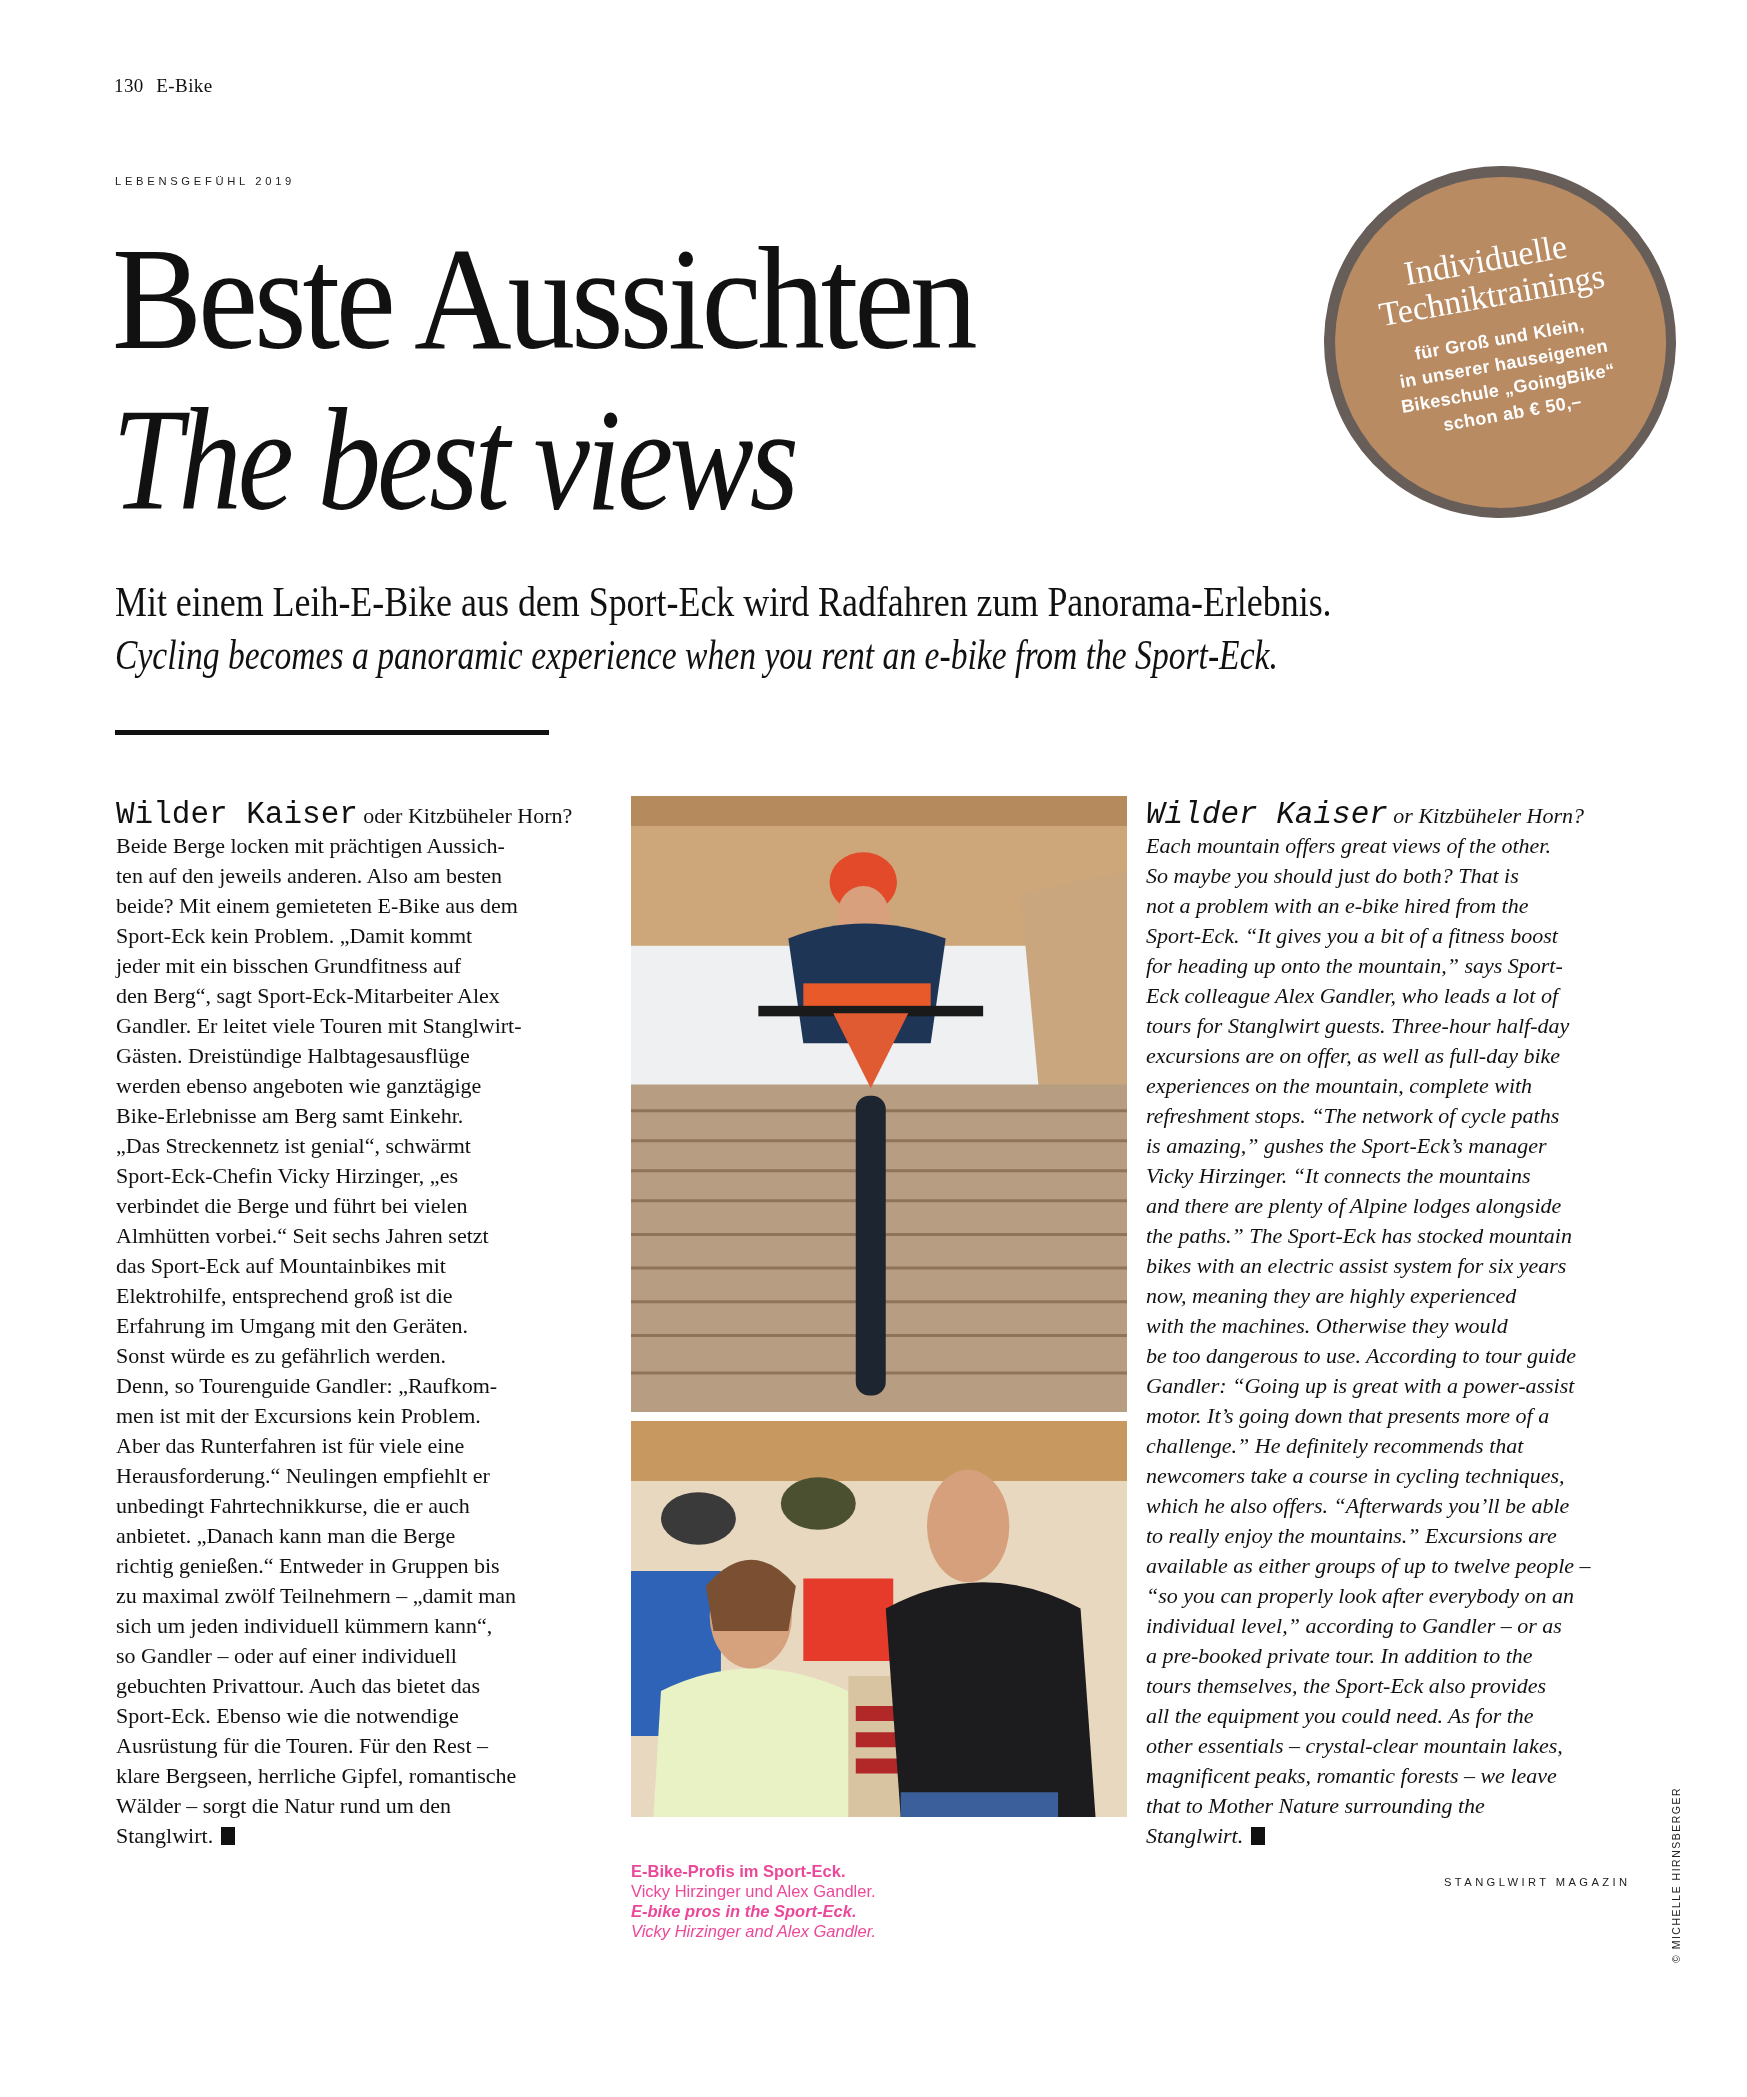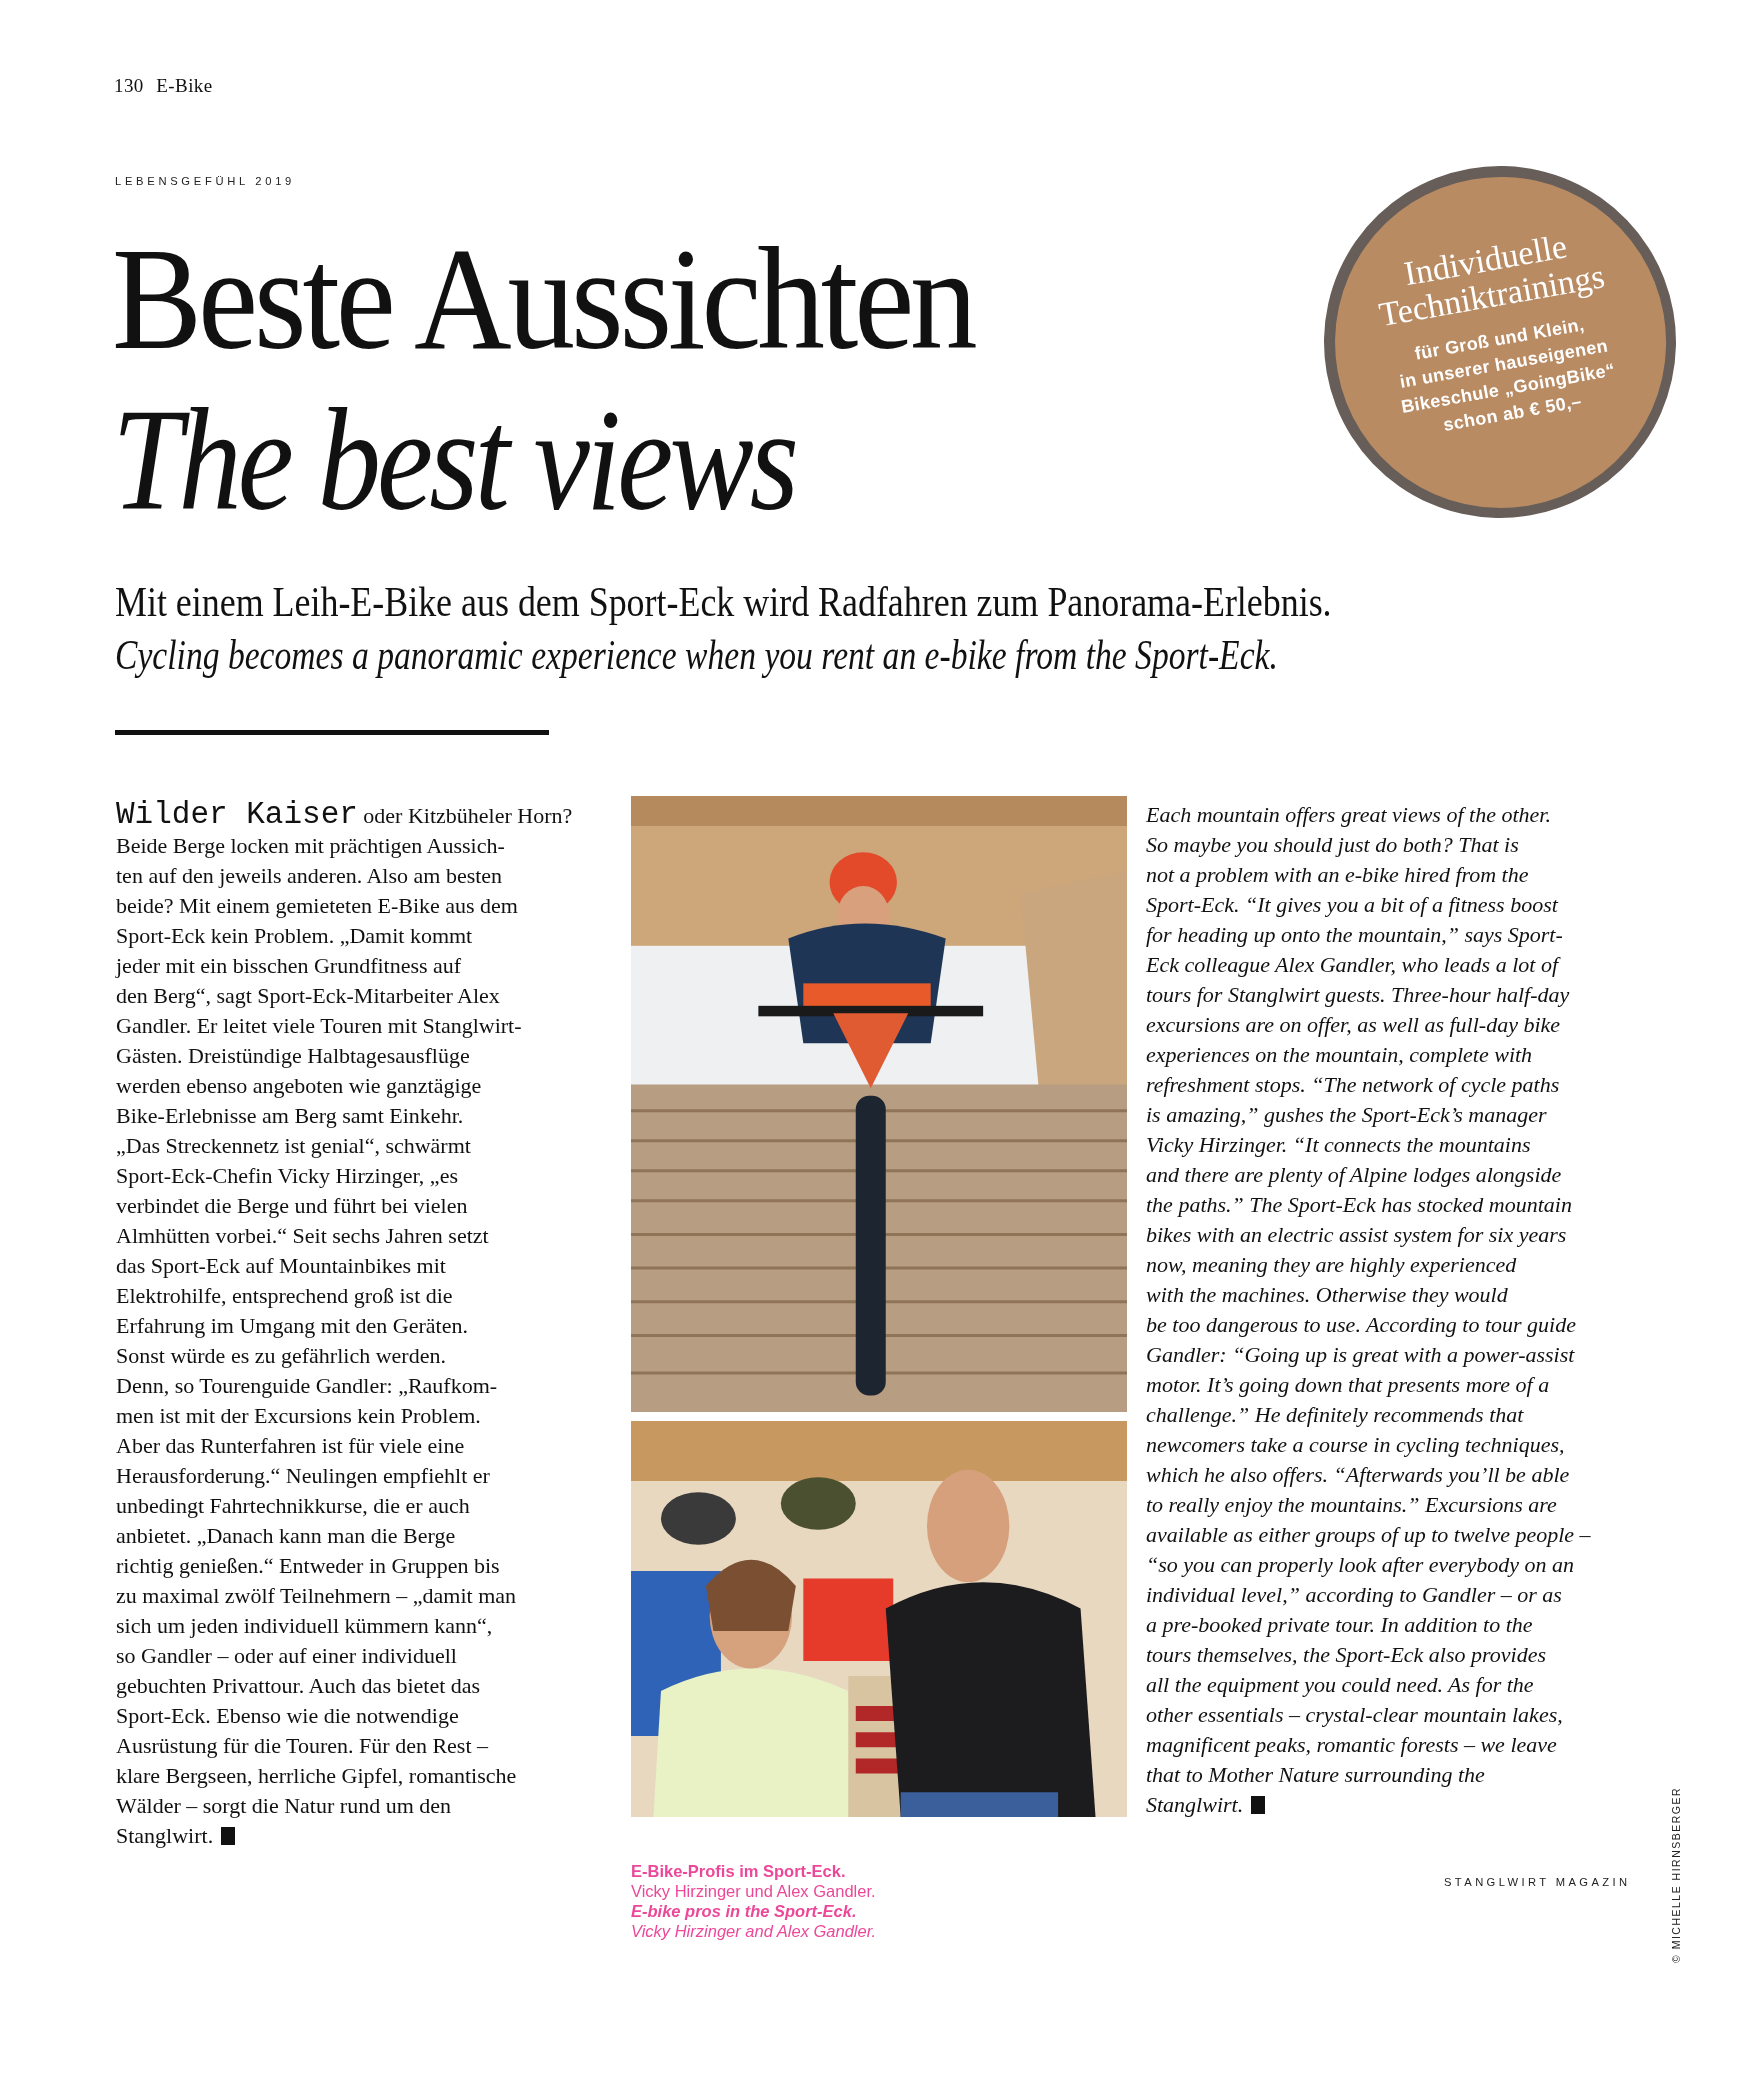--- a/index.html
+++ b/index.html
@@ -177,20 +177,21 @@
 </div>
 
 <div class="abs caption">
   <div class="b">E-Bike-Profis im Sport-Eck.</div>
   <div>Vicky Hirzinger und Alex Gandler.</div>
   <div class="bi">E-bike pros in the Sport-Eck.</div>
   <div class="i">Vicky Hirzinger and Alex Gandler.</div>
 </div>
 
 <div class="abs col col-en" id="col-en">
+  <span class="line"><span class="lead">Wilder Kaiser</span><span> or Kitzbüheler Horn?</span></span>
 <span class="line"><span>Each mountain offers great views of the other.</span></span>
     <span class="line"><span>So maybe you should just do both? That is</span></span>
     <span class="line"><span>not a problem with an e-bike hired from the</span></span>
     <span class="line"><span>Sport-Eck. “It gives you a bit of a fitness boost</span></span>
     <span class="line"><span>for heading up onto the mountain,” says Sport-</span></span>
     <span class="line"><span>Eck colleague Alex Gandler, who leads a lot of</span></span>
     <span class="line"><span>tours for Stanglwirt guests. Three-hour half-day</span></span>
     <span class="line"><span>excursions are on offer, as well as full-day bike</span></span>
     <span class="line"><span>experiences on the mountain, complete with</span></span>
     <span class="line"><span>refreshment stops. “The network of cycle paths</span></span>

